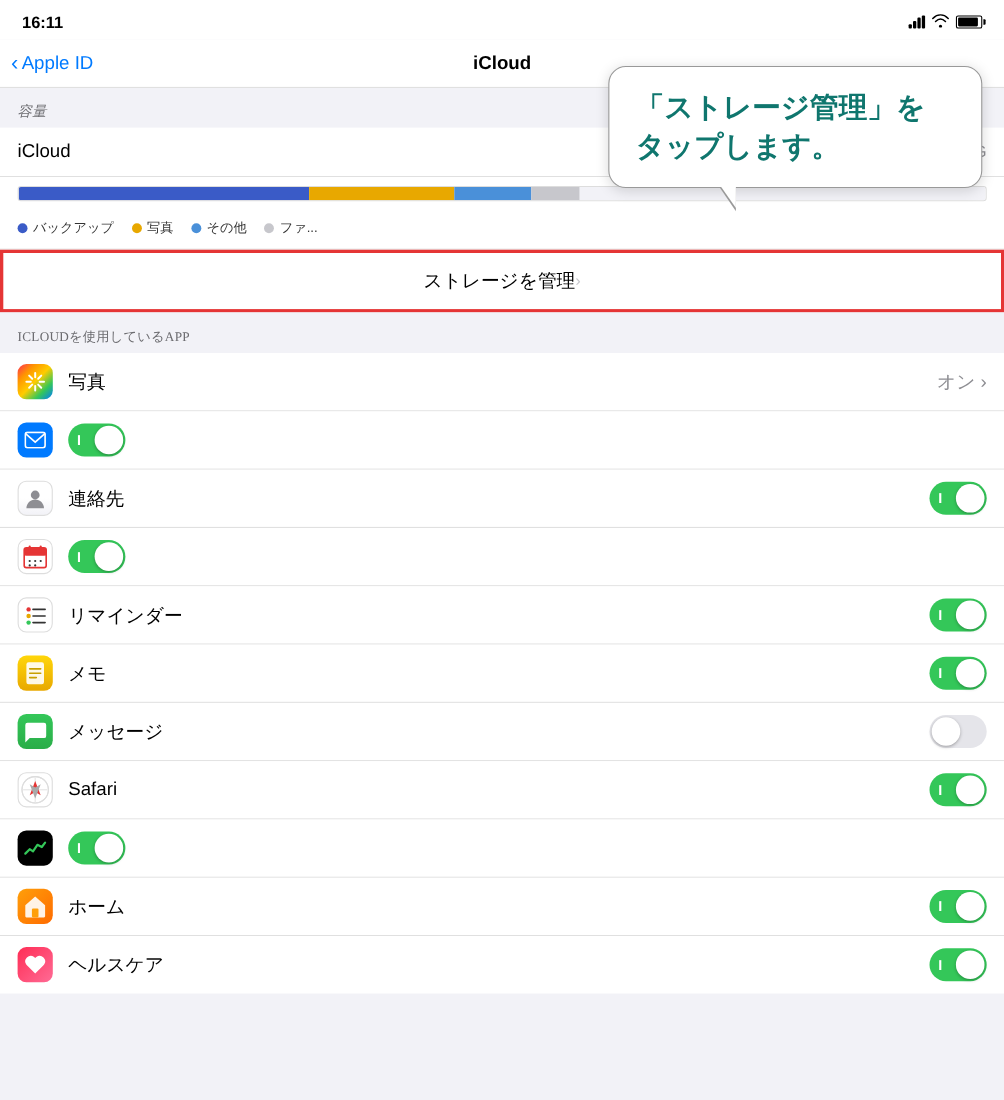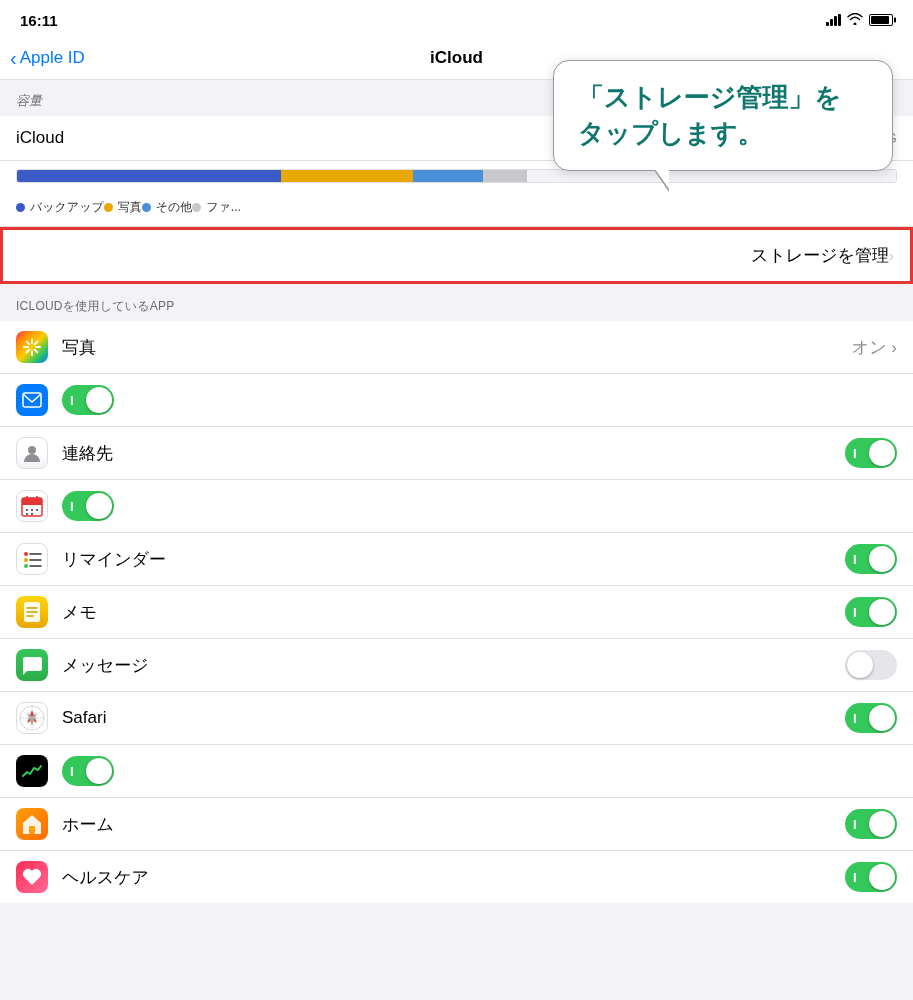--- a/index.html
+++ b/index.html
@@ -198,20 +198,21 @@
     }
     .bar-segment {
       height: 100%;
     }
 
     
     .legend {
       padding: 8px 16px 10px;
       background: #fff;
       display: flex;
+      gap: 16px;
       flex-wrap: wrap;
       border-bottom: 1px solid #e0e0e0;
     }
     .legend-item {
       display: flex;
       align-items: center;
       gap: 5px;
       font-size: 12px;
       color: #333;
     }
@@ -221,41 +222,42 @@
       border-radius: 50%;
     }
 
     
     .manage-row {
       background: #fff;
       border: 3px solid #e53535;
       margin: 0 0 0 0;
       padding: 14px 16px;
       display: flex;
-      justify-content: flex-end;
+      justify-content: center;
       align-items: center;
       cursor: pointer;
     }
     .manage-row-text {
       font-size: 17px;
       color: #000;
     }
     .chevron-right {
       color: #c7c7cc;
       font-size: 15px;
     }
 
     
     .apps-section-label {
       font-size: 12px;
       color: #6c6c70;
       padding: 14px 16px 6px;
       background: #f2f2f7;
       text-transform: uppercase;
       letter-spacing: 0.02em;
+      font-family: Liberation Serif, serif;
     }
 
     
     .app-row {
       background: #fff;
       display: flex;
       align-items: center;
       padding: 10px 16px;
       border-bottom: 1px solid #e0e0e0;
       gap: 14px;

